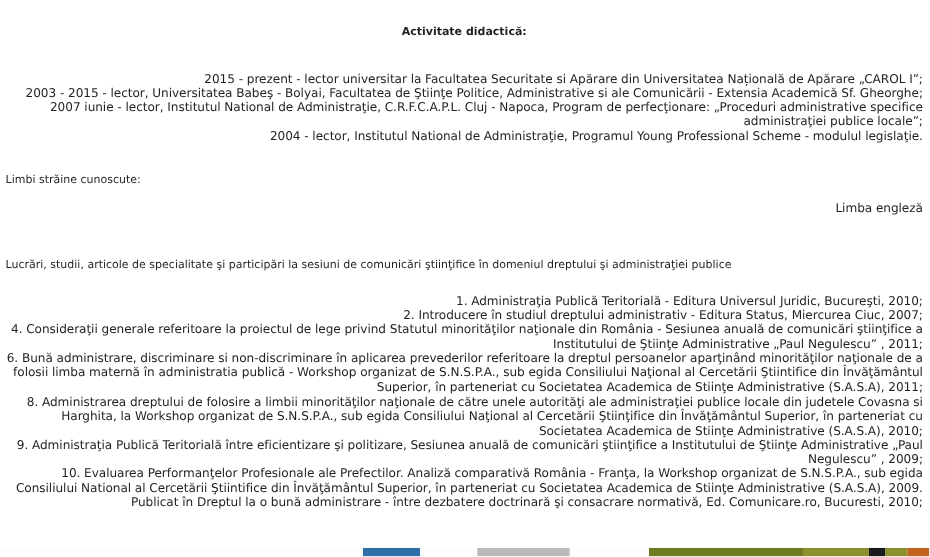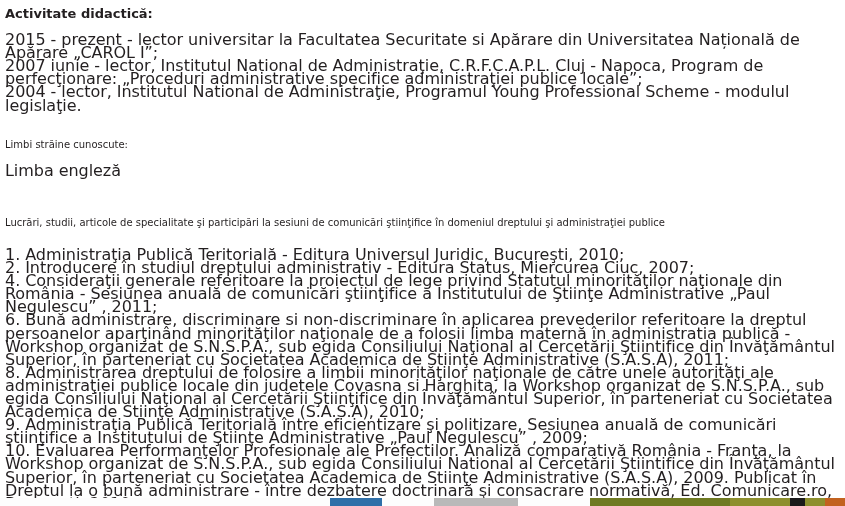--- a/index.html
+++ b/index.html
@@ -23,33 +23,34 @@
     width: 845px;
     height: 498px;
     background: #ffffff;
     padding: 0;
     box-sizing: border-box;
   }
   .doc-inner {
     padding: 7px 6px 0 5px;
   }
   .para {
-    font-size: 16px;
+    font-size: 11px;
     line-height: 13.1px;
     margin: 0;
     padding: 0;
-    text-align: left;
+    text-align: right;
     word-spacing: 0px;
     letter-spacing: -0.05px;
   }
   .heading-bold {
     font-weight: bold;
-    font-size: 13px;
+    font-size: 10px;
     line-height: 13.1px;
-    margin: 0;
+    margin: 16px;
+    text-align: center;
   }
   .heading-plain {
     font-weight: normal;
     font-size: 10px;
     line-height: 13.1px;
     margin: 0;
   }
   .spacer-lg { height: 13px; }
   .spacer-md { height: 13px; }
   .spacer-sm { height: 6px; }
@@ -81,20 +82,21 @@
 </head>
 <body>
 
 <div id="page">
   <div class="doc-inner">
 
     <div class="block">
       <div class="heading-bold">Activitate didactică:</div>
       <div class="spacer-lg"></div>
       <div class="para">2015 - prezent - lector universitar la Facultatea Securitate si Apărare din Universitatea Națională de Apărare „CAROL I”;</div>
+      <div class="para">2003 - 2015 - lector, Universitatea Babeş - Bolyai, Facultatea de Ştiinţe Politice, Administrative si ale Comunicării - Extensia Academică Sf. Gheorghe;</div>
       <div class="para">2007 iunie - lector, Institutul National de Administraţie, C.R.F.C.A.P.L. Cluj - Napoca, Program de perfecţionare: „Proceduri administrative specifice administraţiei publice locale”;</div>
       <div class="para">2004 - lector, Institutul National de Administraţie, Programul Young Professional Scheme - modulul legislaţie.</div>
     </div>
 
     <div class="spacer-lg"></div>
     <div class="spacer-lg"></div>
 
     <div class="block">
       <div class="heading-plain">Limbi străine cunoscute:</div>
       <div class="spacer-md"></div>

